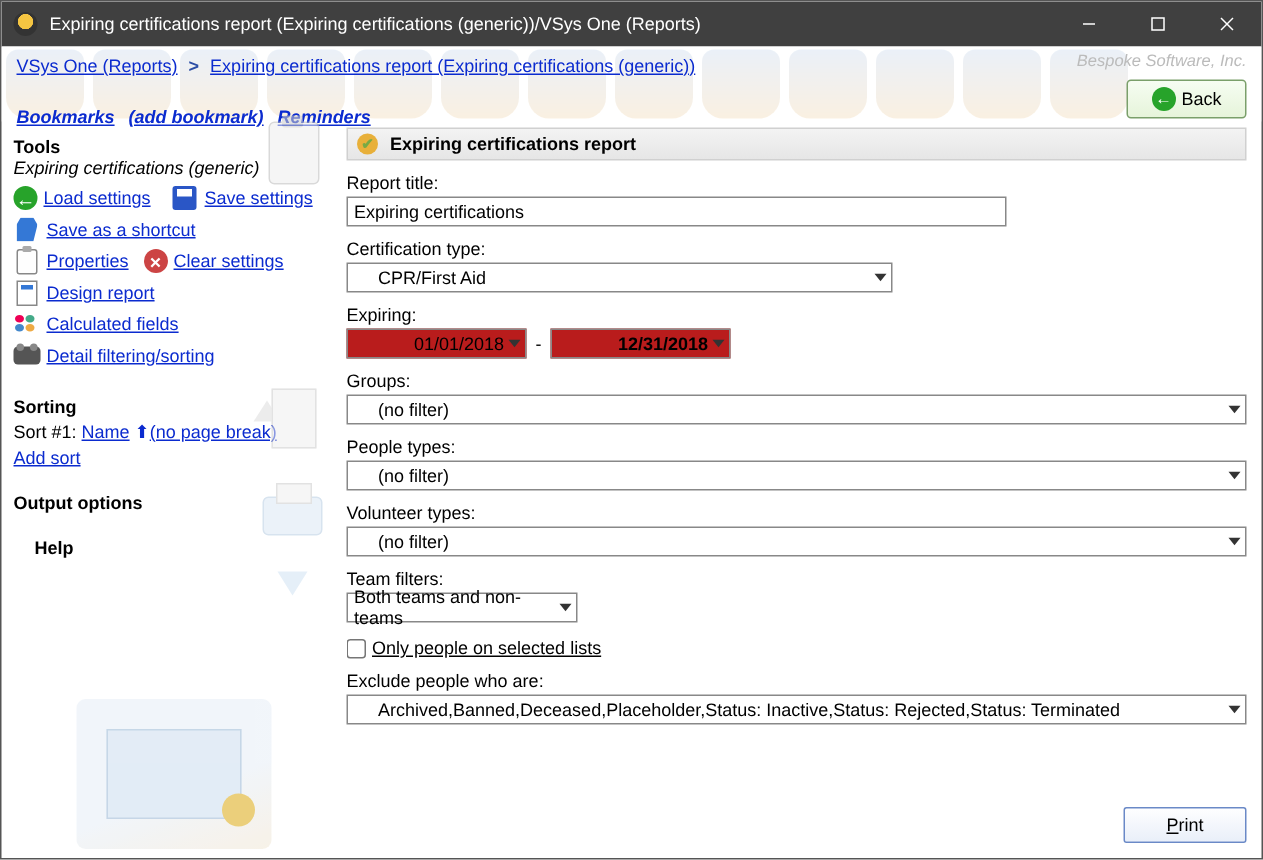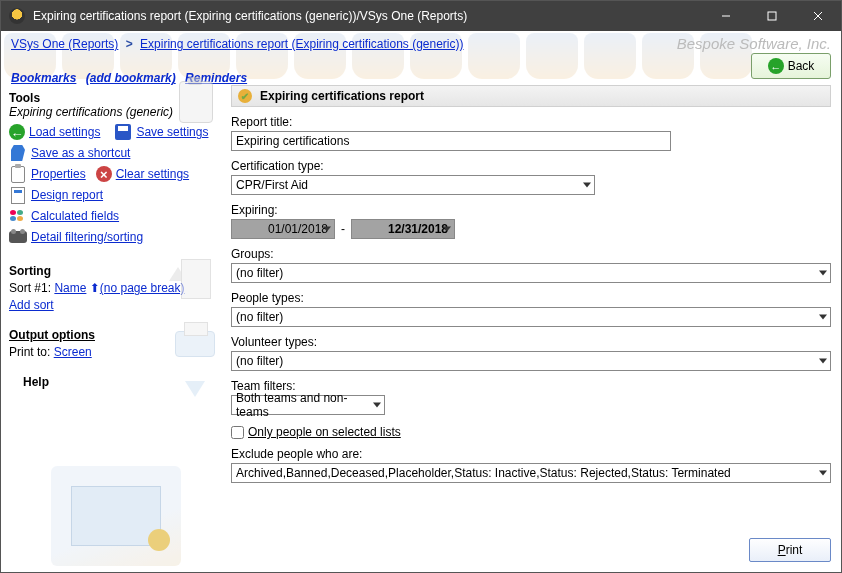--- a/index.html
+++ b/index.html
@@ -55,21 +55,21 @@
   }
   .breadcrumbs {
     position:relative;
     padding: 6px 10px 2px 10px;
     font-size:12px;
   }
   .breadcrumbs a { color:#0b2bcf; text-decoration: underline; }
   .breadcrumbs .sep { color:#2b4da5; padding:0 4px; font-weight:bold; }
   .companytag {
     position:absolute; right:10px; top:4px;
-    color:#bbb; font-style:italic; font-size:15px;
+    color:#bbb; font-style:italic; font-size:11px;
   }
   .linkrow {
     position:relative;
     padding: 18px 10px 4px 10px;
     font-size:12px;
     font-style: italic;
   }
   .linkrow a { color:#0b2bcf; text-decoration: underline; margin-right:6px;font-weight:bold; }
   .back-button {
     position:absolute;
@@ -185,34 +185,34 @@
   .text-input {
     width:440px; height:20px;
     border:1px solid #888; padding:1px 4px;
     font-family:inherit; font-size:12px;
   }
   .combo, .wide-combo {
     height:20px;
     border:1px solid #888;
     background:#fff;
     display:flex; align-items:center;
-    padding:0 4px;
+    padding:0 20px;
     position:relative;
   }
   .combo { width:364px; }
   .wide-combo { width: 600px; }
   .combo .caret, .wide-combo .caret, .date-box .caret, .team-combo .caret {
     position:absolute; right:3px; top:50%; transform:translateY(-50%);
     width:0;height:0;border-left:4px solid transparent;border-right:4px solid transparent;border-top:5px solid #333;
   }
   .date-row { display:flex; align-items:center; }
   .date-box {
-    width:104px; height:20px;
+    width:120px; height:20px;
     border:1px solid #888;
-    background:#a3a3a3;
+    background:#b91c1c;
     display:flex;align-items:center;justify-content:center;
     position:relative;
     margin-right:4px;
     padding-left:30px;
   }
   .date-box.end { margin-left:4px; margin-right:0;font-weight:bold; }
   .dash { padding:0 2px; }
   .team-combo { width:154px; height:20px; border:1px solid #888; background:#fff; display:flex;align-items:center;padding:0 4px;position:relative; }
   .checkbox-row { display:flex; align-items:center; margin-top:10px;text-decoration:underline; }
   .checkbox-row input { margin:0 4px 0 0; width:13px;height:13px; }
@@ -355,25 +355,21 @@
       <span style="color:#0b2bcf;">⬆</span>
       <a>(no page break)</a>
     </div>
     <div class="tool-row">
       <a>Add sort</a>
     </div>
 
     <div class="big-icon big-printer">
         <div class="body"></div>
       </div>
-    <div class="section-title" style="margin-top:16px;text-decoration:underline;">Output options</div>
-    <div class="tool-row">
-      <span>Print to:</span>&nbsp;
-      <a>Screen</a>
-    </div>
+    <div class="section-title" style="margin-top:16px;">Output options</div>
 
     <div class="big-icon big-help">
         <div class="tri"></div>
       </div>
     <div class="section-title" style="margin-top:16px;padding-left:14px;">Help</div>
 
     <div class="sample-img">
       <div class="inner">
           <div class="ribbon"></div>
         </div>

